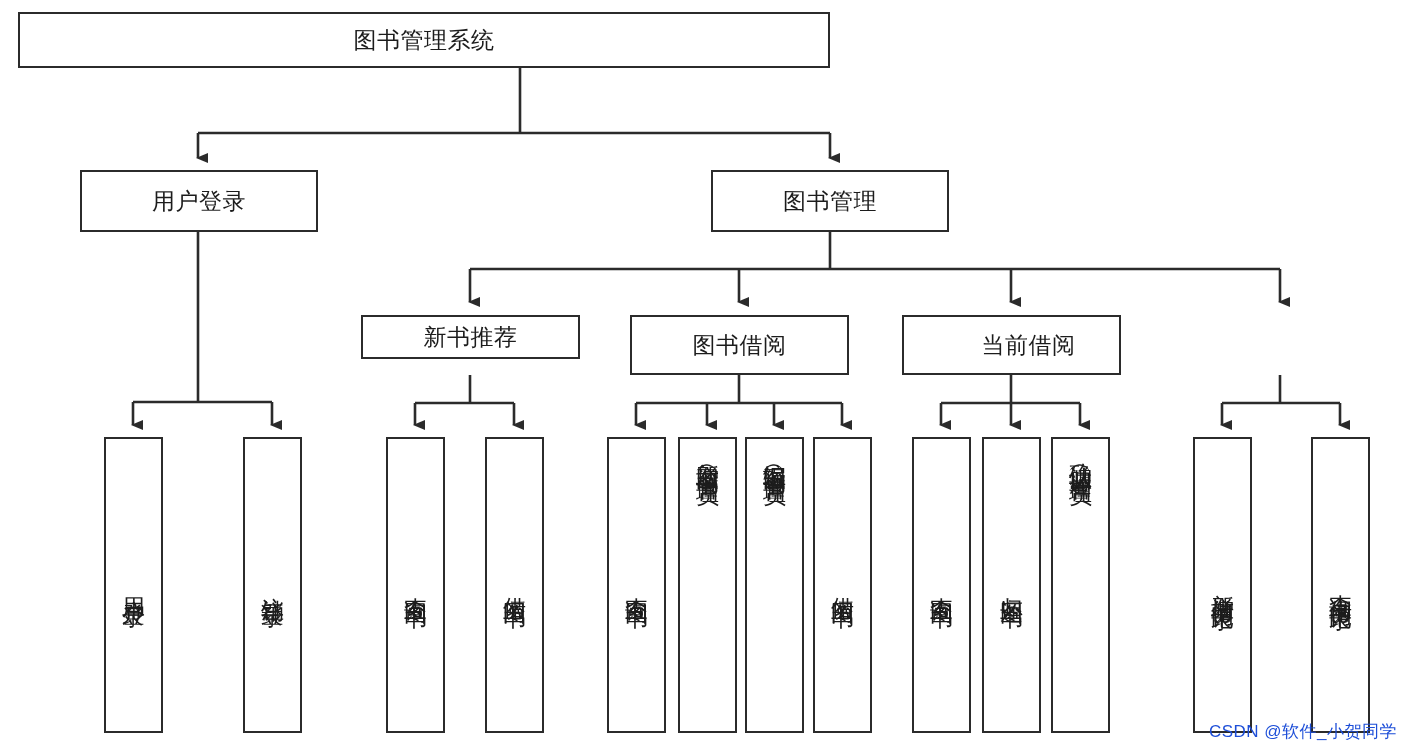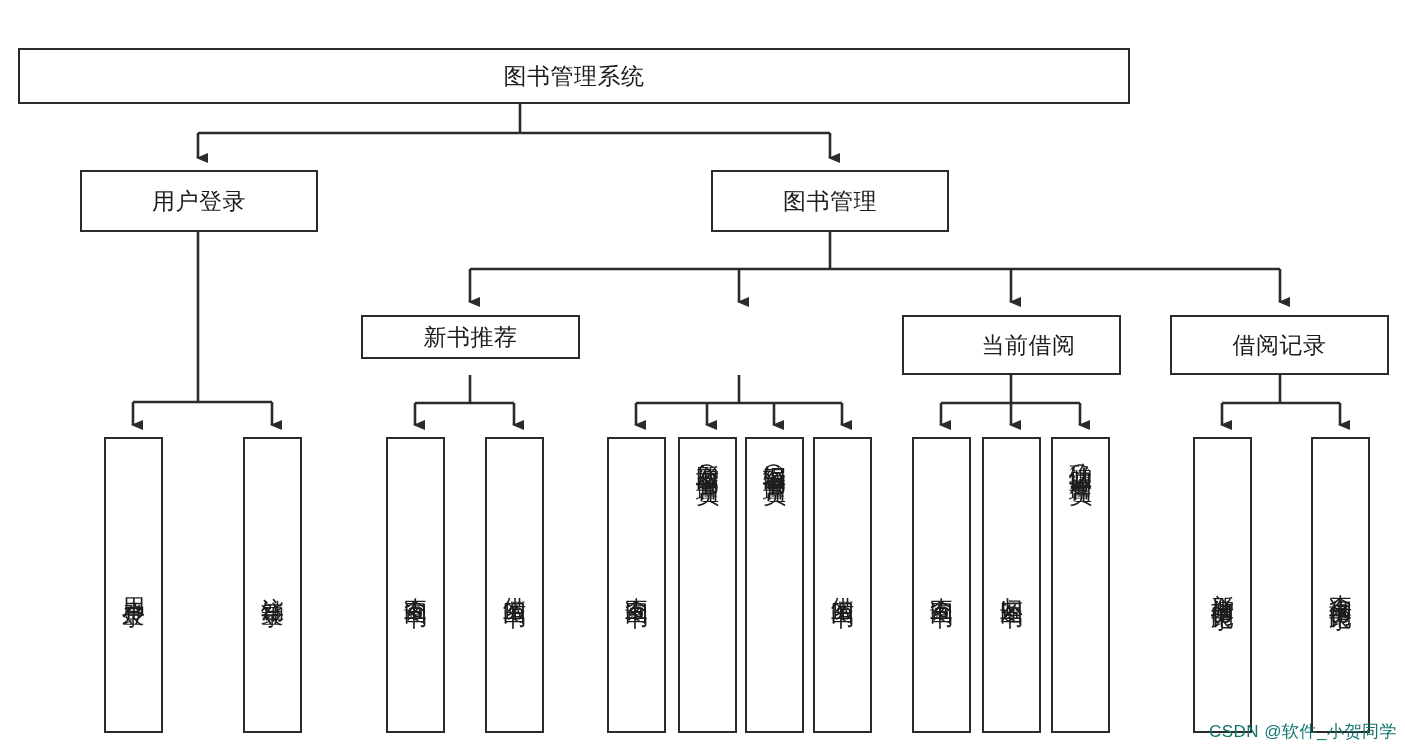--- a/index.html
+++ b/index.html
@@ -62,21 +62,21 @@
   }
   .node.v.mid {
     align-items: center;
     padding-top: 0;
   }
   .watermark {
     position: absolute;
     right: 8px;
     bottom: 4px;
     font-size: 17px;
-    color: #0f766e;
+    color: #1d4ed8;
     white-space: nowrap;
     letter-spacing: 0.5px;
   }
 </style>
 </head>
 <body>
 
 <div id="canvas">
 
   <svg class="wires" viewBox="0 0 1405 747">
@@ -122,40 +122,40 @@
       <path d="M1011,403 L1011,425" marker-end="url(#ah)"></path>
       <path d="M1080,403 L1080,425" marker-end="url(#ah)"></path>
 
       <path d="M1280,375 L1280,403"></path>
       <path d="M1222,403 L1340,403"></path>
       <path d="M1222,403 L1222,425" marker-end="url(#ah)"></path>
       <path d="M1340,403 L1340,425" marker-end="url(#ah)"></path>
     </g>
   </svg>
 
-  <div class="node h root" style="left:18px; top:12px; width:1112px; height:56px;margin-top:36px;">
+  <div class="node h root" style="left:18px; top:12px; width:812px; height:56px;">
     <span class="lbl">图书管理系统</span>
   </div>
 
   <div class="node h" style="left:80px; top:170px; width:238px; height:62px;">
     <span class="lbl">用户登录</span>
   </div>
   <div class="node h" style="left:711px; top:170px; width:238px; height:62px;align-items:center;">
     <span class="lbl">图书管理</span>
   </div>
 
   <div class="node h" style="left:361px; top:315px; width:219px; height:44px;">
     <span class="lbl">新书推荐</span>
   </div>
+  <div class="node h" style="left:630px; top:315px; width:219px; height:60px;">
+    <span class="lbl">图书借阅</span>
+  </div>
   <div class="node h" style="left:902px; top:315px; width:219px; height:60px;padding-left:34px;">
     <span class="lbl">当前借阅</span>
   </div>
-  <div class="node h" style="left:1170px; top:315px; width:219px; height:60px;">
-    <span class="lbl">借阅记录</span>
-  </div>
 
   <div class="node v mid" style="left:104px; top:437px; width:59px; height:296px;">
     <span class="lbl">用户登录</span>
   </div>
   <div class="node v mid" style="left:243px; top:437px; width:59px; height:296px;">
     <span class="lbl">注销登录</span>
   </div>
 
   <div class="node v mid" style="left:386px; top:437px; width:59px; height:296px;">
     <span class="lbl">查询图书</span>

